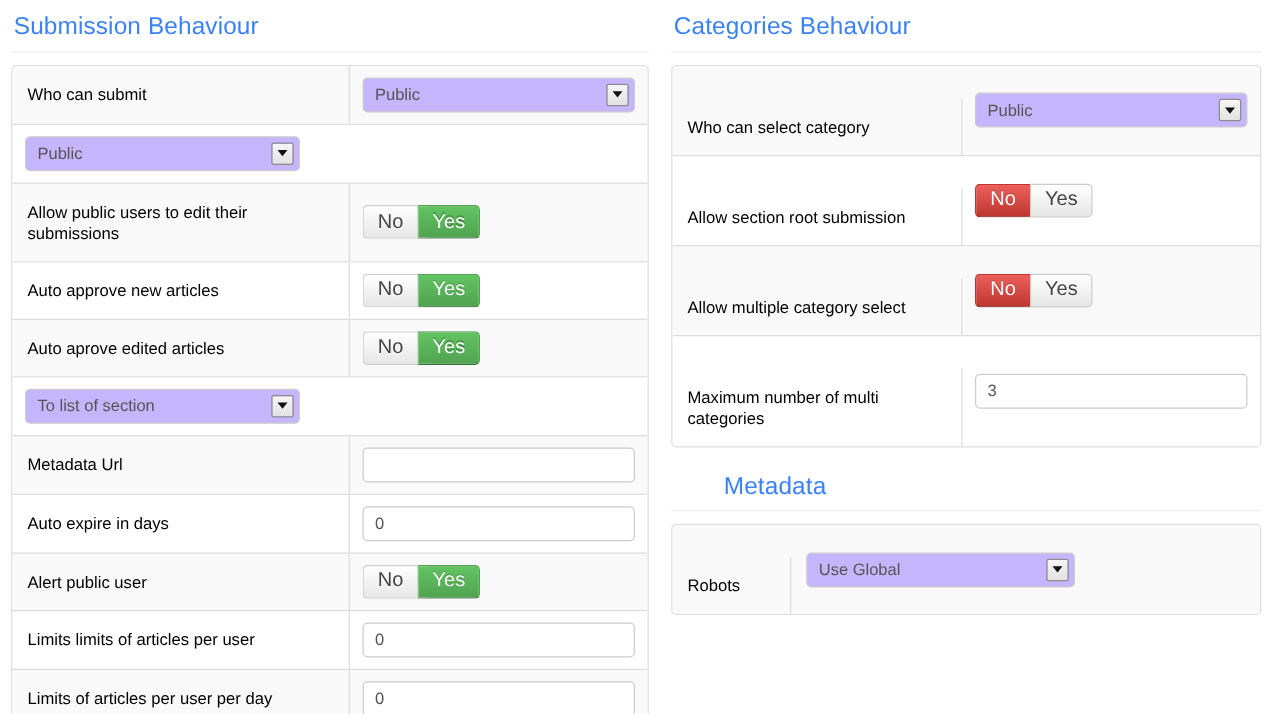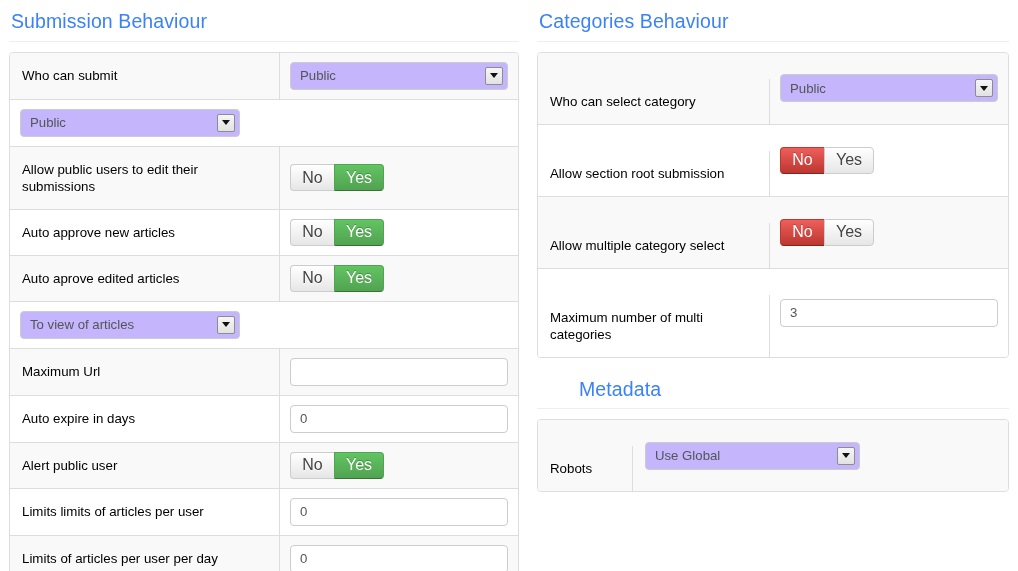--- a/index.html
+++ b/index.html
@@ -218,27 +218,27 @@
           <div class="cell-field">
             <div class="toggle">
               <div class="opt">No</div>
               <div class="opt active-yes">Yes</div>
             </div>
           </div>
         </div>
         <div class="row">
           <div class="cell-field">
             <div class="select">
-              <span>To view of articles</span>
-              <span class="arrow-box"></span>
-            </div>
-          </div>
-        </div>
-        <div class="row">
-          <div class="cell-label">Maximum Url</div>
+              <span>To list of section</span>
+              <span class="arrow-box"></span>
+            </div>
+          </div>
+        </div>
+        <div class="row">
+          <div class="cell-label">Metadata Url</div>
           <div class="cell-field">
             <div class="textinput"></div>
           </div>
         </div>
         <div class="row">
           <div class="cell-label">Auto expire in days</div>
           <div class="cell-field">
             <div class="textinput">0</div>
           </div>
         </div>

